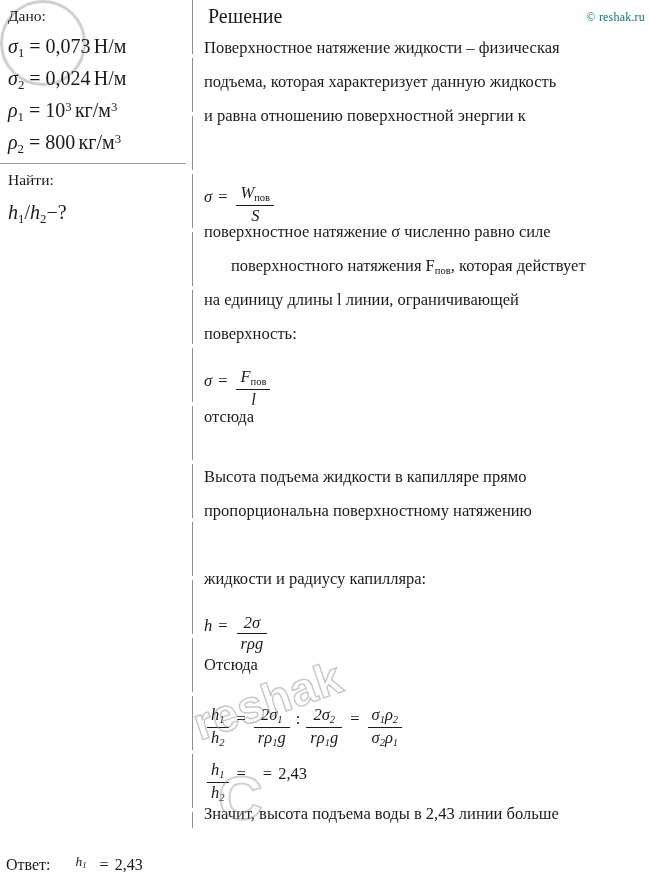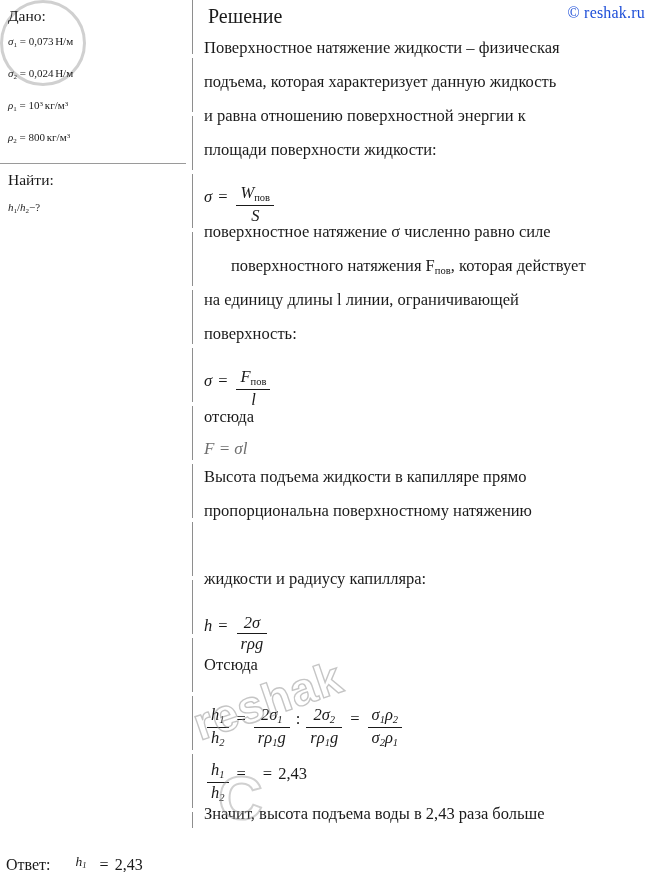--- a/index.html
+++ b/index.html
@@ -30,21 +30,21 @@
   .given-label {
     position: absolute;
     left: 8px;
     font-size: 15.5px;
     line-height: 1;
     white-space: nowrap;
   }
   .given-line {
     position: absolute;
     left: 8px;
-    font-size: 11px;
+    font-size: 20px;
     line-height: 1;
     white-space: nowrap;
   }
   #dano-label   { top: 8px; }
   #g1 { top: 36px; }
   #g2 { top: 68px; }
   #g3 { top: 100px; text-align: right; }
   #g4 { top: 132px; }
   #naiti-label  { top: 172px; }
   #find-line    { top: 202px; }
@@ -91,25 +91,25 @@
     width: 440px;
     font-size: 16.5px;
     line-height: 1;
     white-space: nowrap;
   }
   .faded { color: #6f6f6f; }
 
   #copyright {
     position: absolute;
     right: 4px;
-    top: 4px;
-    font-size: 16px;
+    top: 10px;
+    font-size: 12px;
     letter-spacing: .2px;
     white-space: nowrap;
-    color: #1d4ed8;
+    color: #0f766e;
   }
 
   
   .frac {
     display: inline-block;
     vertical-align: middle;
     text-align: center;
     line-height: 1.12;
     margin: 0 3px;
   }
@@ -218,21 +218,20 @@
 
 <div id="col-divider"></div>
 
 <div id="solution-col">
 
   <div class="sol-line" style="top:6px;">Решение</div>
 
   <div class="sol-wrap" style="top:40px;">Поверхностное натяжение жидкости – физическая</div>
   <div class="sol-wrap" style="top:74px;">подъема, которая характеризует данную жидкость</div>
   <div class="sol-wrap" style="top:108px;">и равна отношению поверхностной энергии к</div>
-  <div class="sol-wrap" style="top:142px;">площади поверхности жидкости:</div>
 
   <div class="eqrow" style="top:168px;">
     <span class="it">σ</span>
     <span style="margin:0 6px;">=</span>
     <span class="frac">
       <span class="num"><span class="it">W</span><span class="sub">пов</span></span>
       <span class="den it">S</span>
     </span>
   </div>
 
@@ -249,21 +248,20 @@
     <span class="it">σ</span>
     <span style="margin:0 6px;">=</span>
     <span class="frac">
       <span class="num"><span class="it">F</span><span class="sub">пов</span></span>
       <span class="den it">l</span>
     </span>
   </div>
 
   <div class="sol-wrap" style="top:409px;">отсюда</div>
 
-  <div class="sol-wrap it faded" style="top:440px; font-size:17px;">F = σl</div>
 
   <div class="sol-wrap" style="top:469px;">Высота подъема жидкости в капилляре прямо</div>
   <div class="sol-wrap" style="top:503px;">пропорциональна поверхностному натяжению</div>
   <div class="sol-wrap" style="top:571px;">жидкости и радиусу капилляра:</div>
 
   <div class="eqrow" style="top:598px;">
     <span class="it">h</span>
     <span style="margin:0 6px;">=</span>
     <span class="frac">
       <span class="num it">2σ</span>
@@ -301,21 +299,21 @@
       <span class="den it"><span>h</span><span class="sub">2</span></span>
     </span>
     <span style="margin:0 5px;">=</span>
     <span class="frac">
     </span>
     <span style="margin:0 6px;">=</span>
     <span>2,43</span>
   </div>
 
   <div class="sol-wrap" style="top:806px;">
-    <span>Значит, высота подъема воды в </span><span>2,43</span><span> раза больше</span>
+    <span>Значит, высота подъема воды в </span><span>2,43</span><span> линии больше</span>
   </div>
 </div>
 
 <div id="copyright">© reshak.ru</div>
 
 <div class="wm" id="wm-text">reshak</div>
 <div id="wm-circle"></div>
 <div class="wm" id="wm-c-letter">C</div>
 
 <div id="answer-row">

